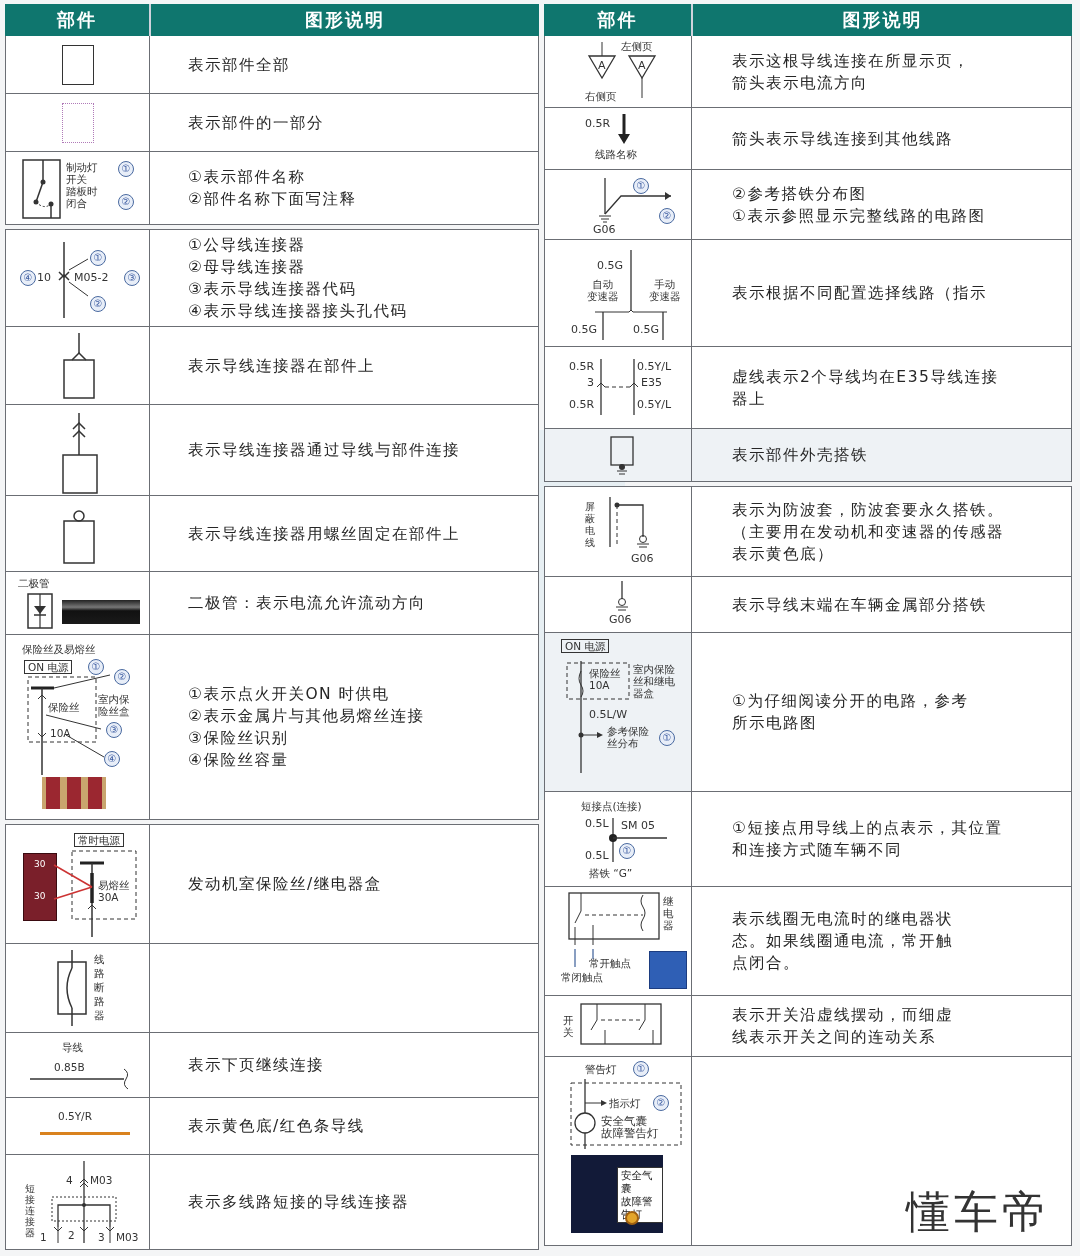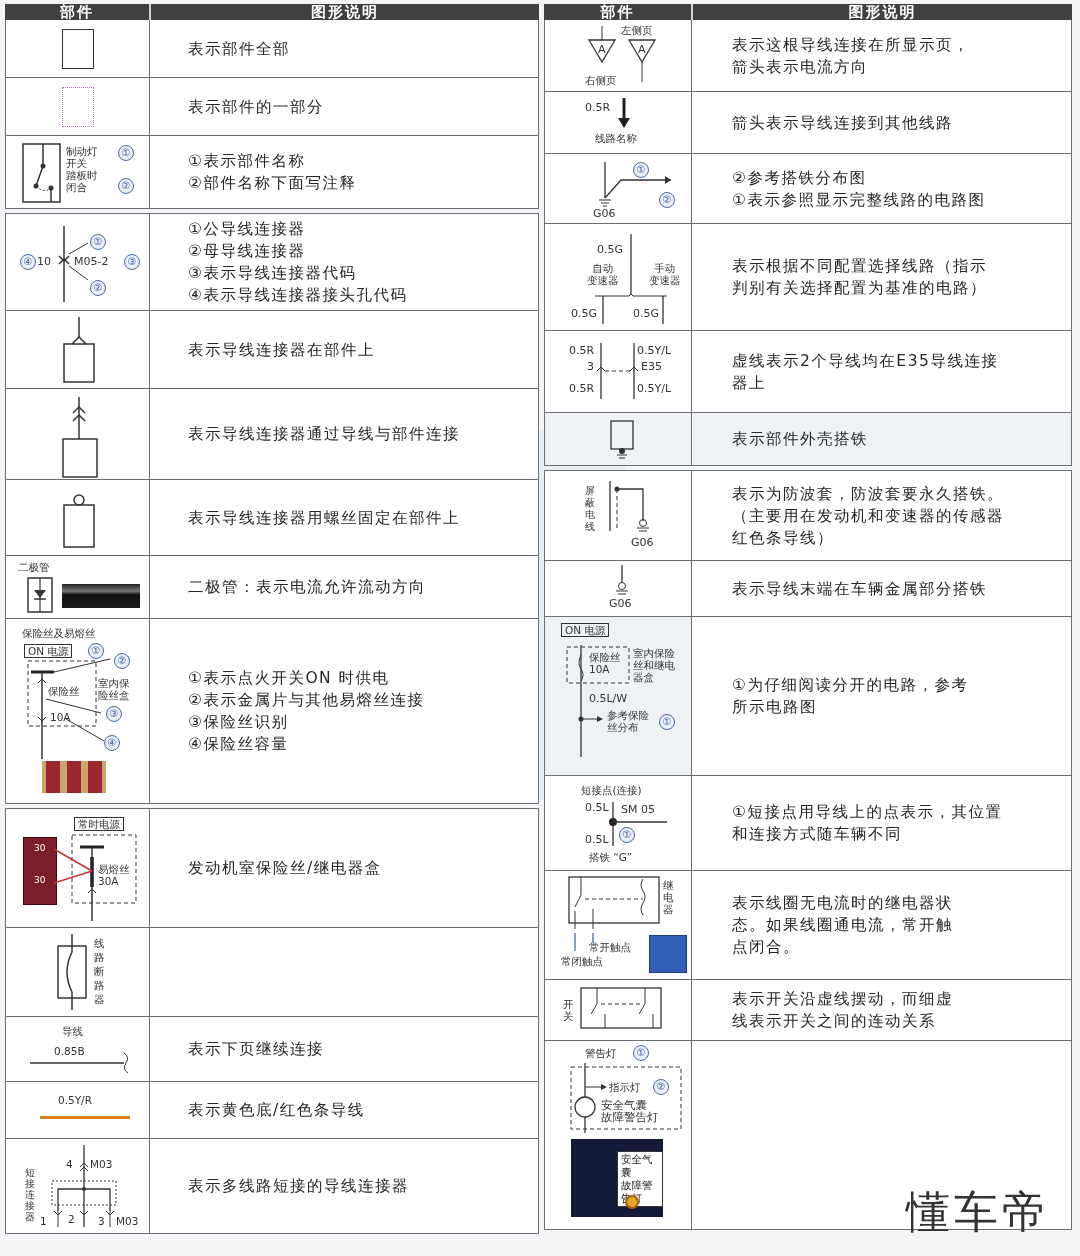--- a/index.html
+++ b/index.html
@@ -6,22 +6,22 @@
   body {
     width:1080px; height:1256px; overflow:hidden; position:relative;
     background:#f4f5f6;
     font-family:"DejaVu Sans", "Liberation Sans", sans-serif;
     color:#2a2a2a;
   }
   .panel { position:absolute; top:4px; }
   .panel.left { left:5px; width:534px; }
   .panel.right { left:544px; width:528px; }
   .hdr {
-    display:flex; height:16px; background:#404040; color:#fff;
-    font-weight:bold; font-size:15px; letter-spacing:2px;
+    display:flex; height:32px; background:#0f766e; color:#fff;
+    font-weight:bold; font-size:18px; letter-spacing:2px;
   }
   .hdr div { display:flex; align-items:center; justify-content:center; }
   .left .hdr .c1 { width:144px; border-right:2px solid #cfd3dc; }
   .left .hdr .c2 { flex:1; }
   .right .hdr .c1 { width:147px; border-right:2px solid #cfd3dc; }
   .right .hdr .c2 { flex:1; }
   .grp {
     border:1.5px solid #6b6e74; background:#fff; margin-top:4px;
   }
   .grp.first { margin-top:0; border-top:none; }
@@ -366,21 +366,20 @@
           <line x1="118" y1="72" x2="118" y2="100" stroke="#333" stroke-width="1.3"></line>
         </svg>
         <span class="lbl num" style="left:52px;top:20px;">0.5G</span>
         <span class="lbl" style="left:42px;top:38px;text-align:center;"><span>自动</span><br><span>变速器</span></span>
         <span class="lbl" style="left:92px;top:38px;text-align:center;margin-left:12px;"><span>手动</span><br><span>变速器</span></span>
         <span class="lbl num" style="left:26px;top:84px;">0.5G</span>
         <span class="lbl num" style="left:88px;top:84px;">0.5G</span>
       </div>
       <div class="desc">
         <div>表示根据不同配置选择线路（指示</div>
-        <div>判别有关选择配置为基准的电路）</div>
       </div>
     </div>
     <div class="row" style="height:81px">
       <div class="sym">
         <svg width="146" height="81">
           <line x1="56" y1="12" x2="56" y2="68" stroke="#333" stroke-width="1.3"></line>
           <line x1="89" y1="12" x2="89" y2="68" stroke="#333" stroke-width="1.3"></line>
           <polyline points="52,40 56,36 60,40" fill="none" stroke="#333"></polyline>
           <polyline points="85,40 89,36 93,40" fill="none" stroke="#333"></polyline>
           <line x1="60" y1="40" x2="85" y2="40" stroke="#333" stroke-dasharray="4 3"></line>
@@ -423,21 +422,21 @@
           <polyline points="72,18 98,18 98,50" fill="none" stroke="#333" stroke-width="1.3"></polyline>
           <circle cx="98" cy="52" r="3.5" fill="none" stroke="#333"></circle>
           <line x1="92" y1="57" x2="104" y2="57" stroke="#333"></line>
             <line x1="94" y1="60" x2="102" y2="60" stroke="#333"></line>
         </svg>
         <span class="lbl num" style="left:86px;top:66px;">G06</span>
       </div>
       <div class="desc">
         <div>表示为防波套，防波套要永久搭铁。</div>
         <div>（主要用在发动机和变速器的传感器</div>
-        <div>红色条导线）</div>
+        <div>表示黄色底）</div>
       </div>
     </div>
     <div class="row" style="height:55px">
       <div class="sym">
         <svg width="146" height="55">
           <line x1="77" y1="4" x2="77" y2="22" stroke="#333" stroke-width="1.3"></line>
           <circle cx="77" cy="25" r="3.5" fill="none" stroke="#333"></circle>
           <line x1="71" y1="30" x2="83" y2="30" stroke="#333"></line>
             <line x1="73" y1="33" x2="81" y2="33" stroke="#333"></line>
         </svg>

